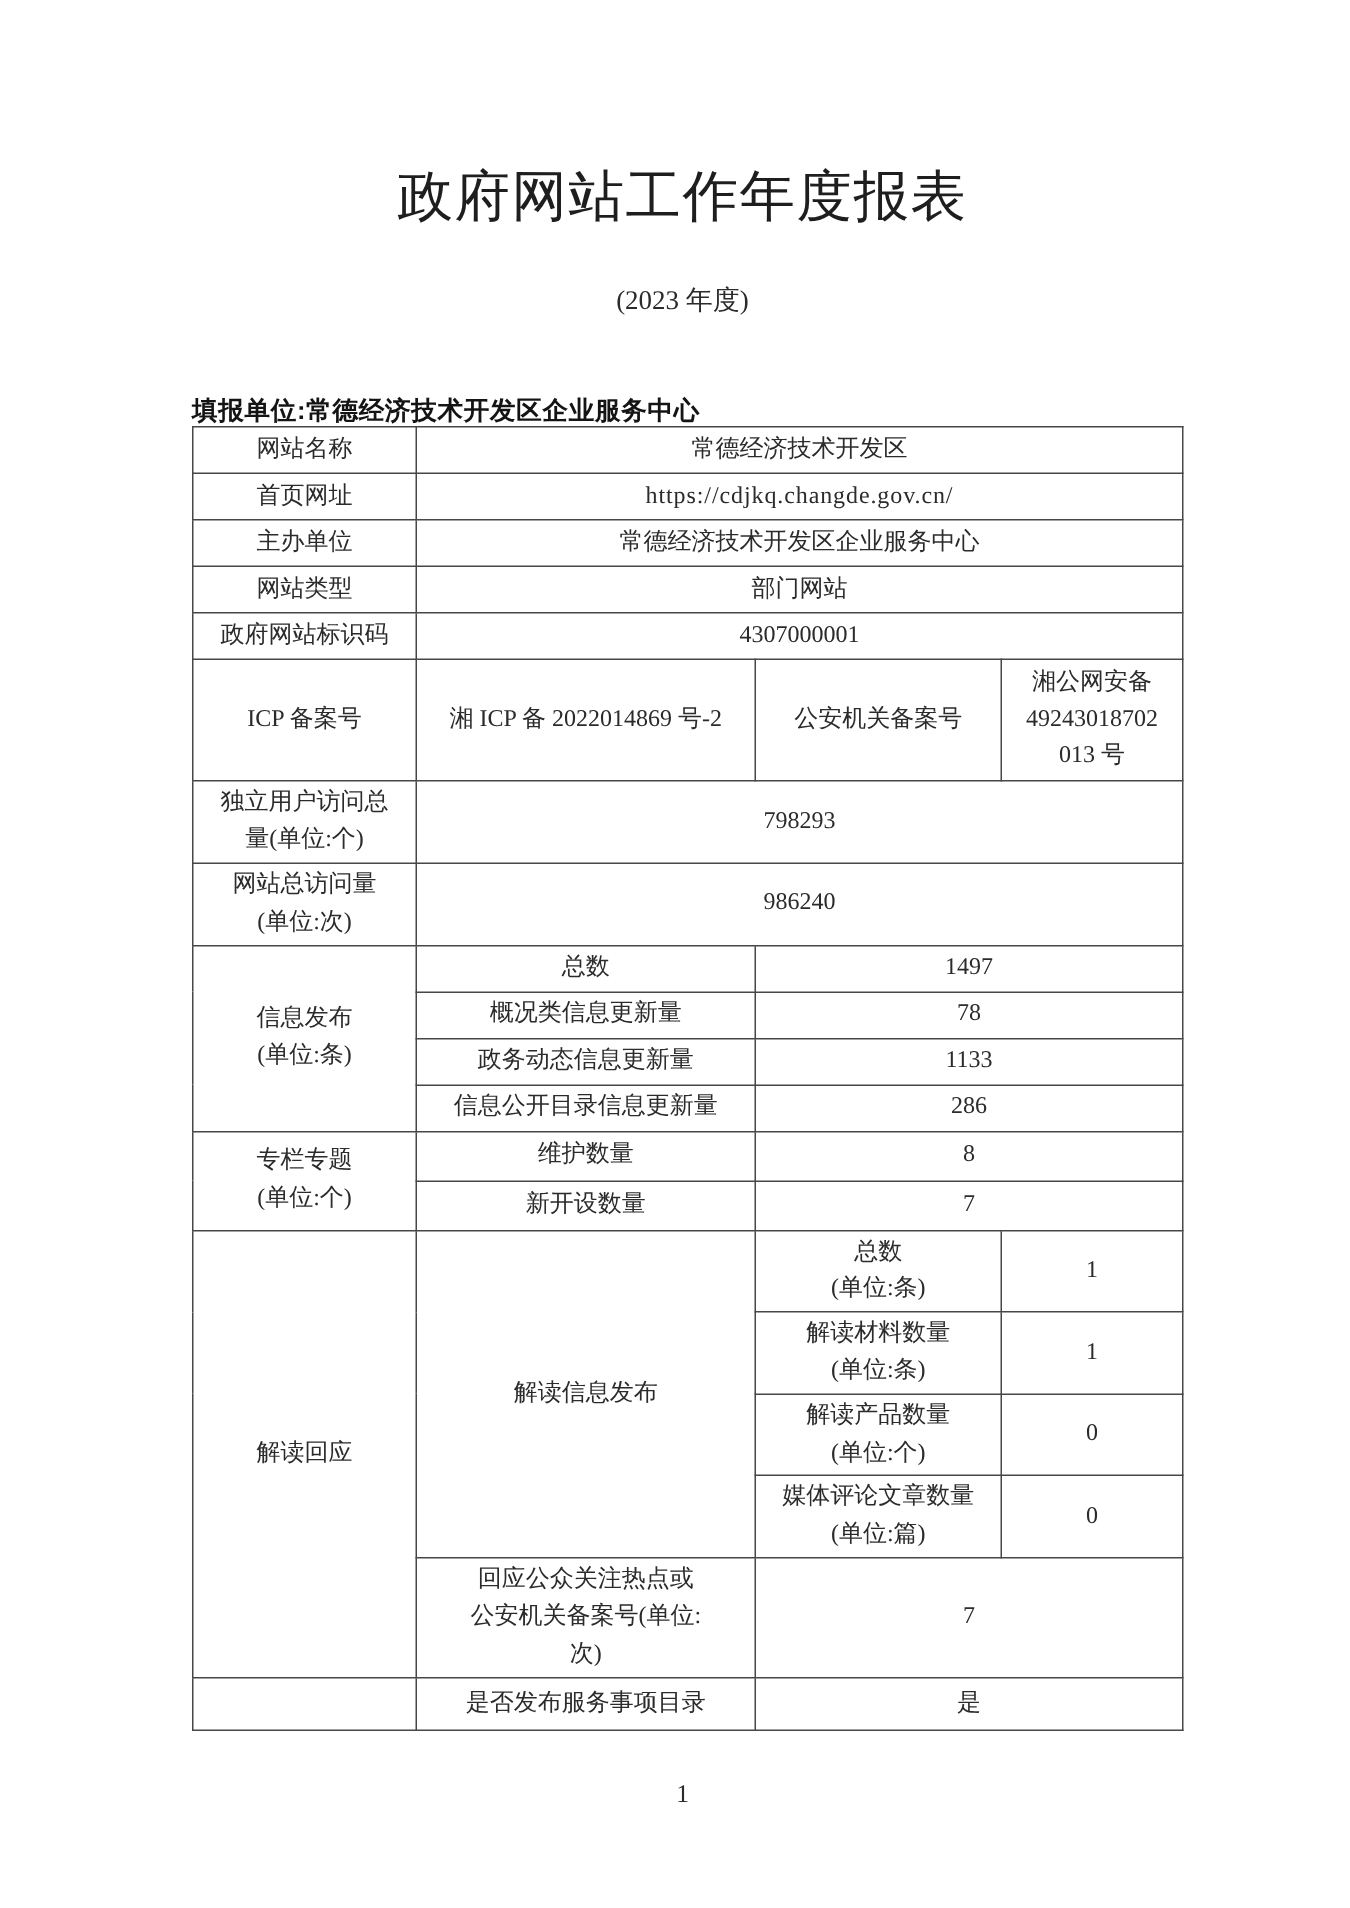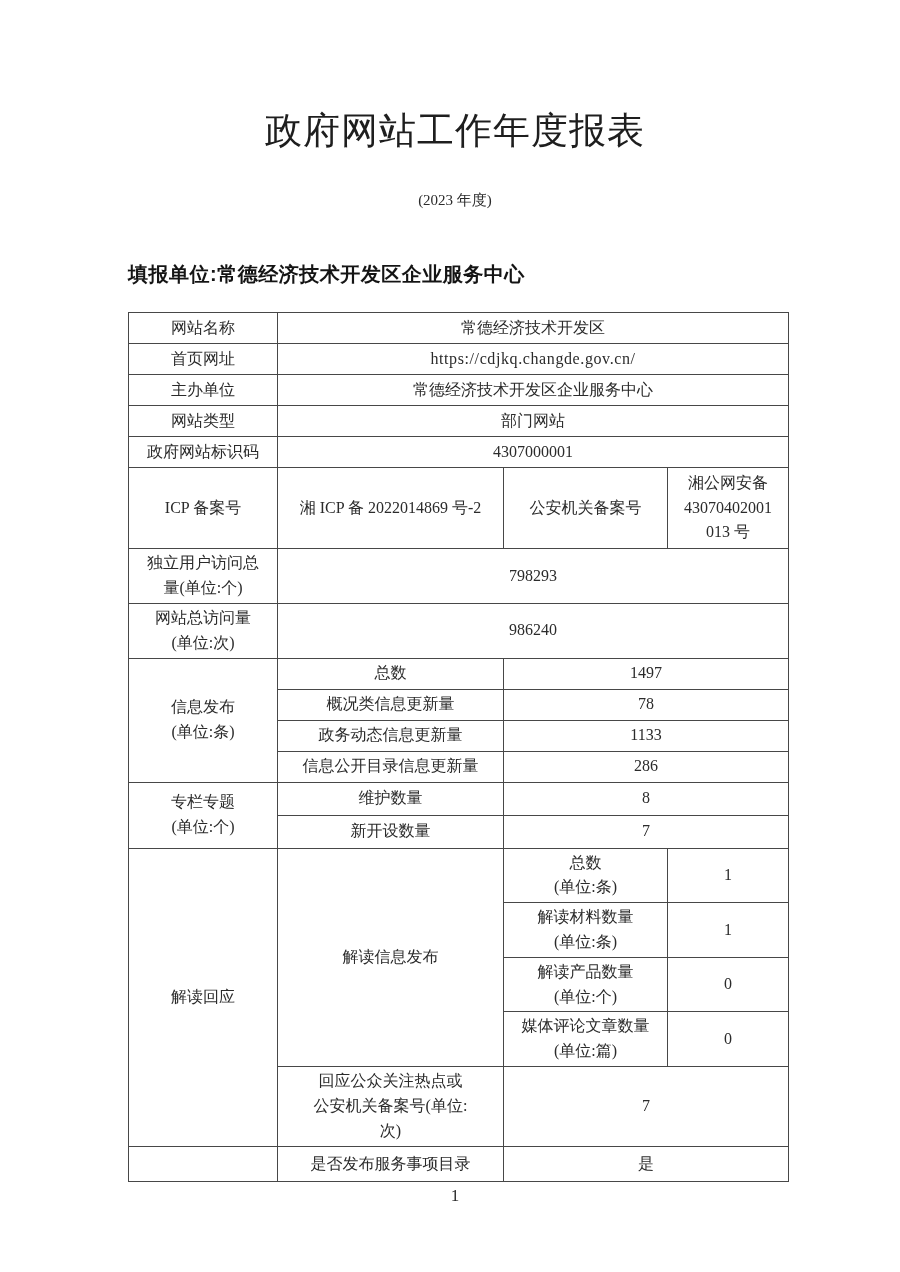--- a/index.html
+++ b/index.html
@@ -29,38 +29,38 @@
     color: #1e1e1e;
     letter-spacing: 1px;
   }
   .doc-subtitle {
     position: absolute;
     top: 186px;
     left: 0;
     width: 900px;
     text-align: center;
     text-indent: 10px;
-    font-size: 15px;
+    font-size: 18px;
     line-height: 28px;
     color: #2b2b2b;
   }
   .unit-line {
     position: absolute;
     top: 262px;
     left: 128px;
     font-family: "Liberation Sans", "DejaVu Sans", sans-serif;
     font-weight: 700;
-    font-size: 20px;
+    font-size: 17px;
     line-height: 24px;
     color: #141414;
     letter-spacing: 0.5px;
   }
   table.report-table {
     position: absolute;
-    top: 312px;
+    top: 284px;
     left: 128px;
     width: 660px;
     border-collapse: collapse;
     table-layout: fixed;
   }
   table.report-table td {
     border: 1px solid #474747;
     text-align: center;
     vertical-align: middle;
     font-size: 16px;
@@ -123,21 +123,21 @@
     </tr>
     <tr class="r-s">
       <td>政府网站标识码</td>
       <td colspan="3">4307000001</td>
     </tr>
     <tr class="r-icp">
       <td>ICP 备案号</td>
       <td>湘 ICP 备 2022014869 号-2</td>
       <td>公安机关备案号</td>
       <td>湘公网安备
-43070402001
+49243018702
 013 号</td>
     </tr>
     <tr class="r-uv">
       <td>独立用户访问总
 量(单位:个)</td>
       <td colspan="3">798293</td>
     </tr>
     <tr class="r-tv">
       <td>网站总访问量
 (单位:次)</td>

